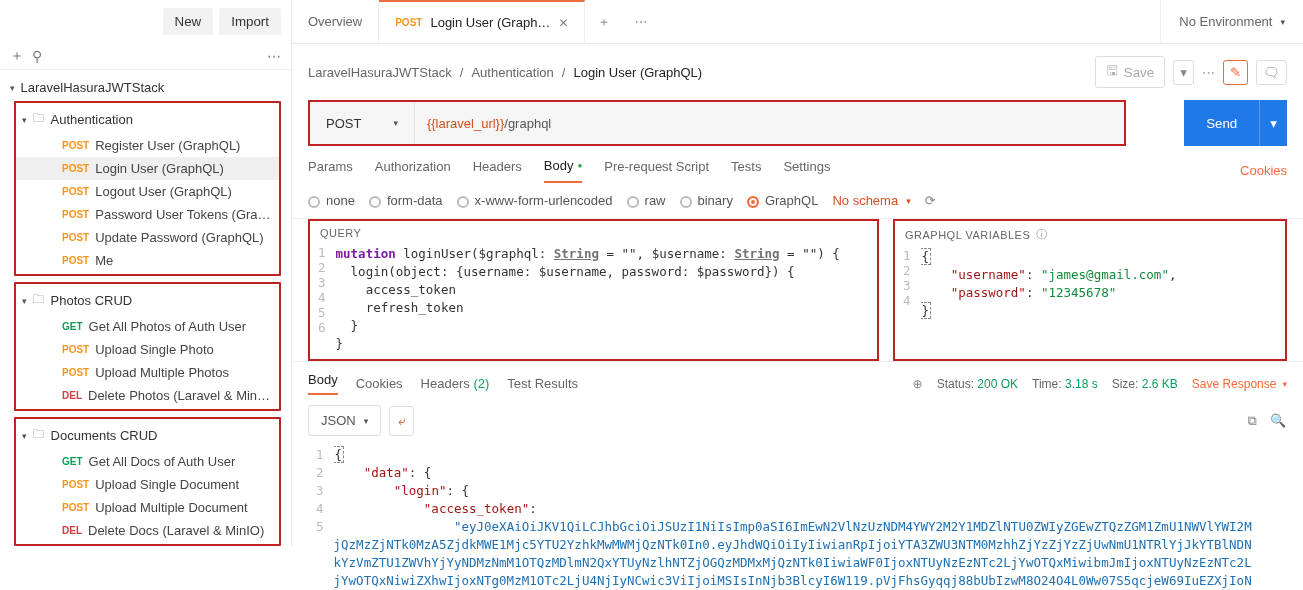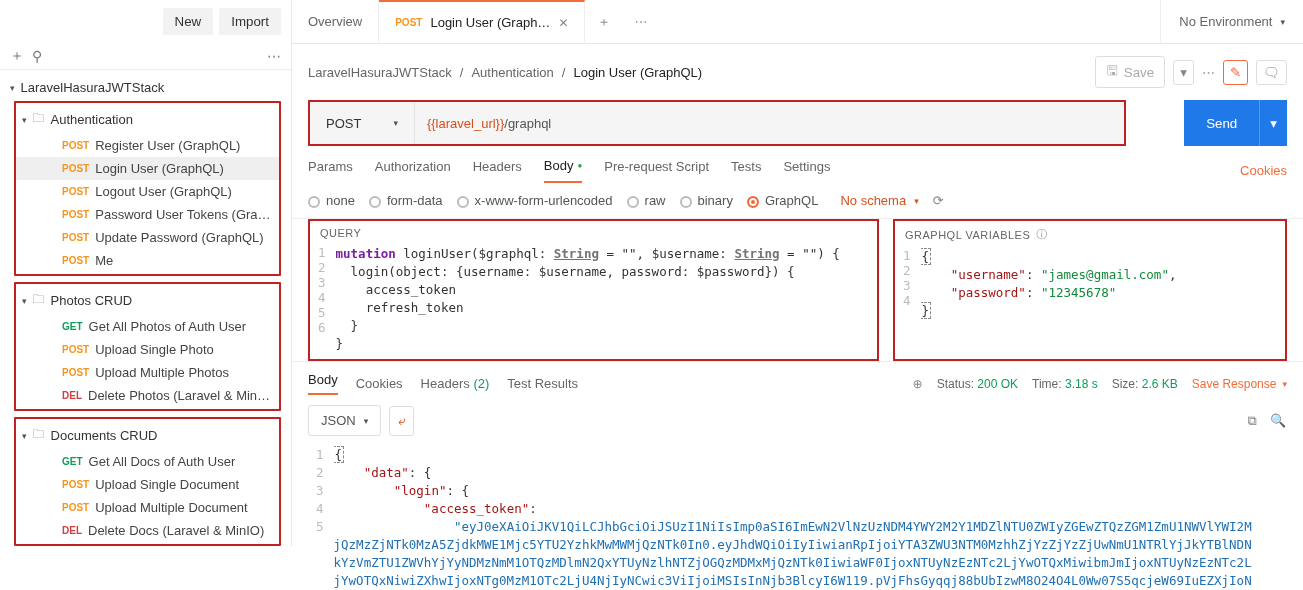--- a/index.html
+++ b/index.html
@@ -58,21 +58,21 @@
 
   .subtabs { display:flex; align-items:center; gap:22px; padding:12px 16px 0 16px; color:#666;}
   .subtabs .st { cursor:pointer; padding-bottom:8px; }
   .subtabs .st.active { color:#222; border-bottom:2px solid #f26b3a; }
   .dot-green::after { content:"●"; color:#2aa746; font-size:8px; margin-left:4px; position:relative; top:-2px;}
   .subtabs .right { margin-left:auto; color:#f26b3a; cursor:pointer;}
 
   .bodytypes { display:flex; align-items:center; gap:14px; padding:10px 16px; color:#555; border-bottom:1px solid #eee;}
   .radio { width:12px; height:12px; border-radius:50%; border:2px solid #bbb; display:inline-block; margin-right:6px; vertical-align:middle;}
   .radio.sel { border-color:#f26b3a; background:#f26b3a; box-shadow:inset 0 0 0 2px #fff;}
-  .noschema { color:#d64f1d; margin-left:8px; display:flex; align-items:center; gap:8px;}
+  .noschema { color:#d64f1d; display:flex; align-items:center; gap:8px;}
   .noschema .caret2 { color:#d64f1d; font-size:9px;}
   .refresh { color:#888; cursor:pointer;}
 
   .editors { display:flex; gap:14px; padding:0 16px; }
   .editor { border:2px solid #c02222; flex:1; display:flex; flex-direction:column; min-width:0;}
   .editor.right { flex:0 0 394px; }
   .editor-head { padding:6px 10px; font-size:11px; letter-spacing:.5px; color:#666; display:flex; align-items:center; gap:6px;}
   .editor-body { font-family: SFMono-Regular, Consolas, monospace; font-size:12.5px; display:flex;}
   .gutter { text-align:right; color:#bbb; padding:0 10px 6px 8px; user-select:none;}
   .code { padding:0 8px 6px 0; white-space:pre; line-height:18px; overflow:hidden;}

